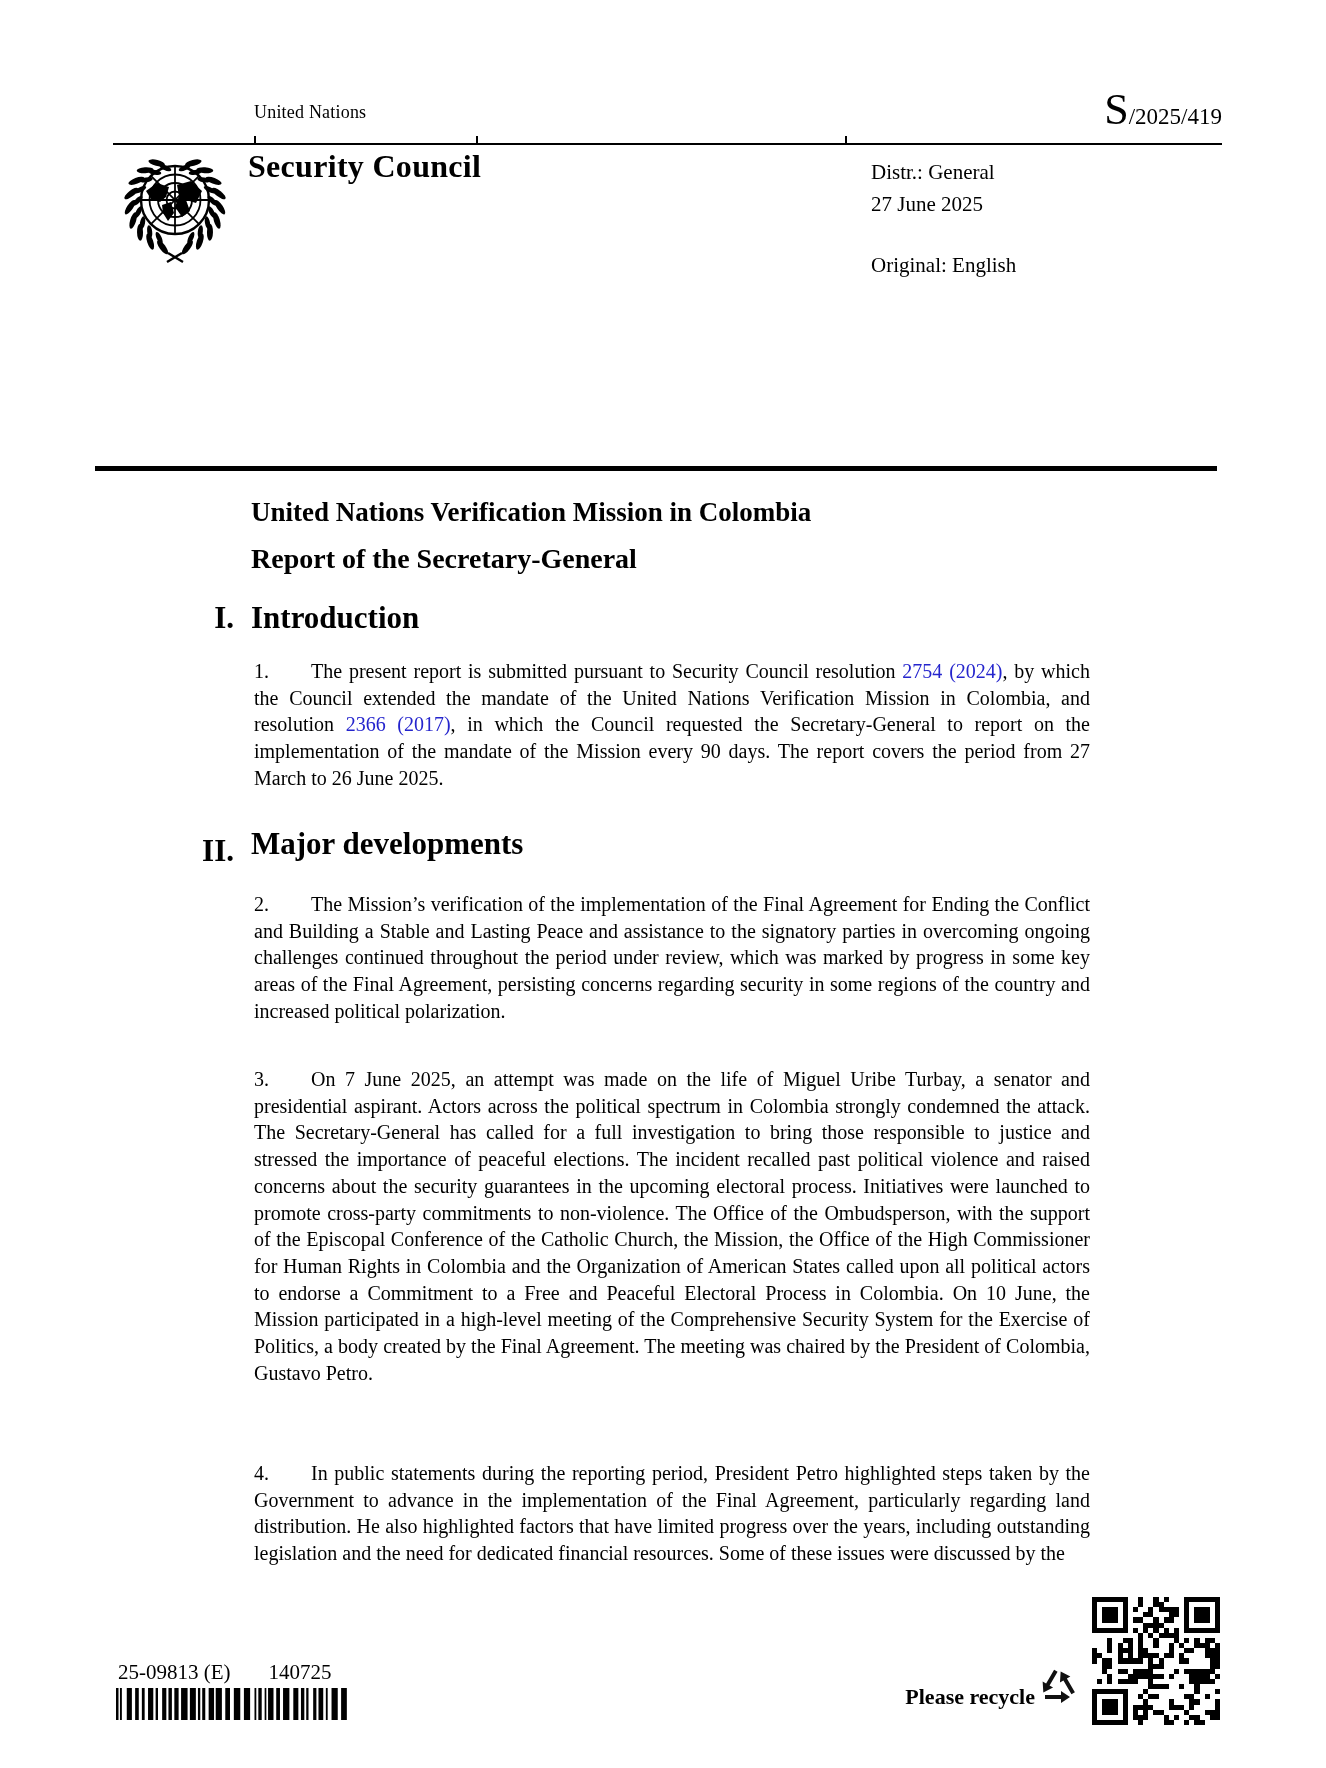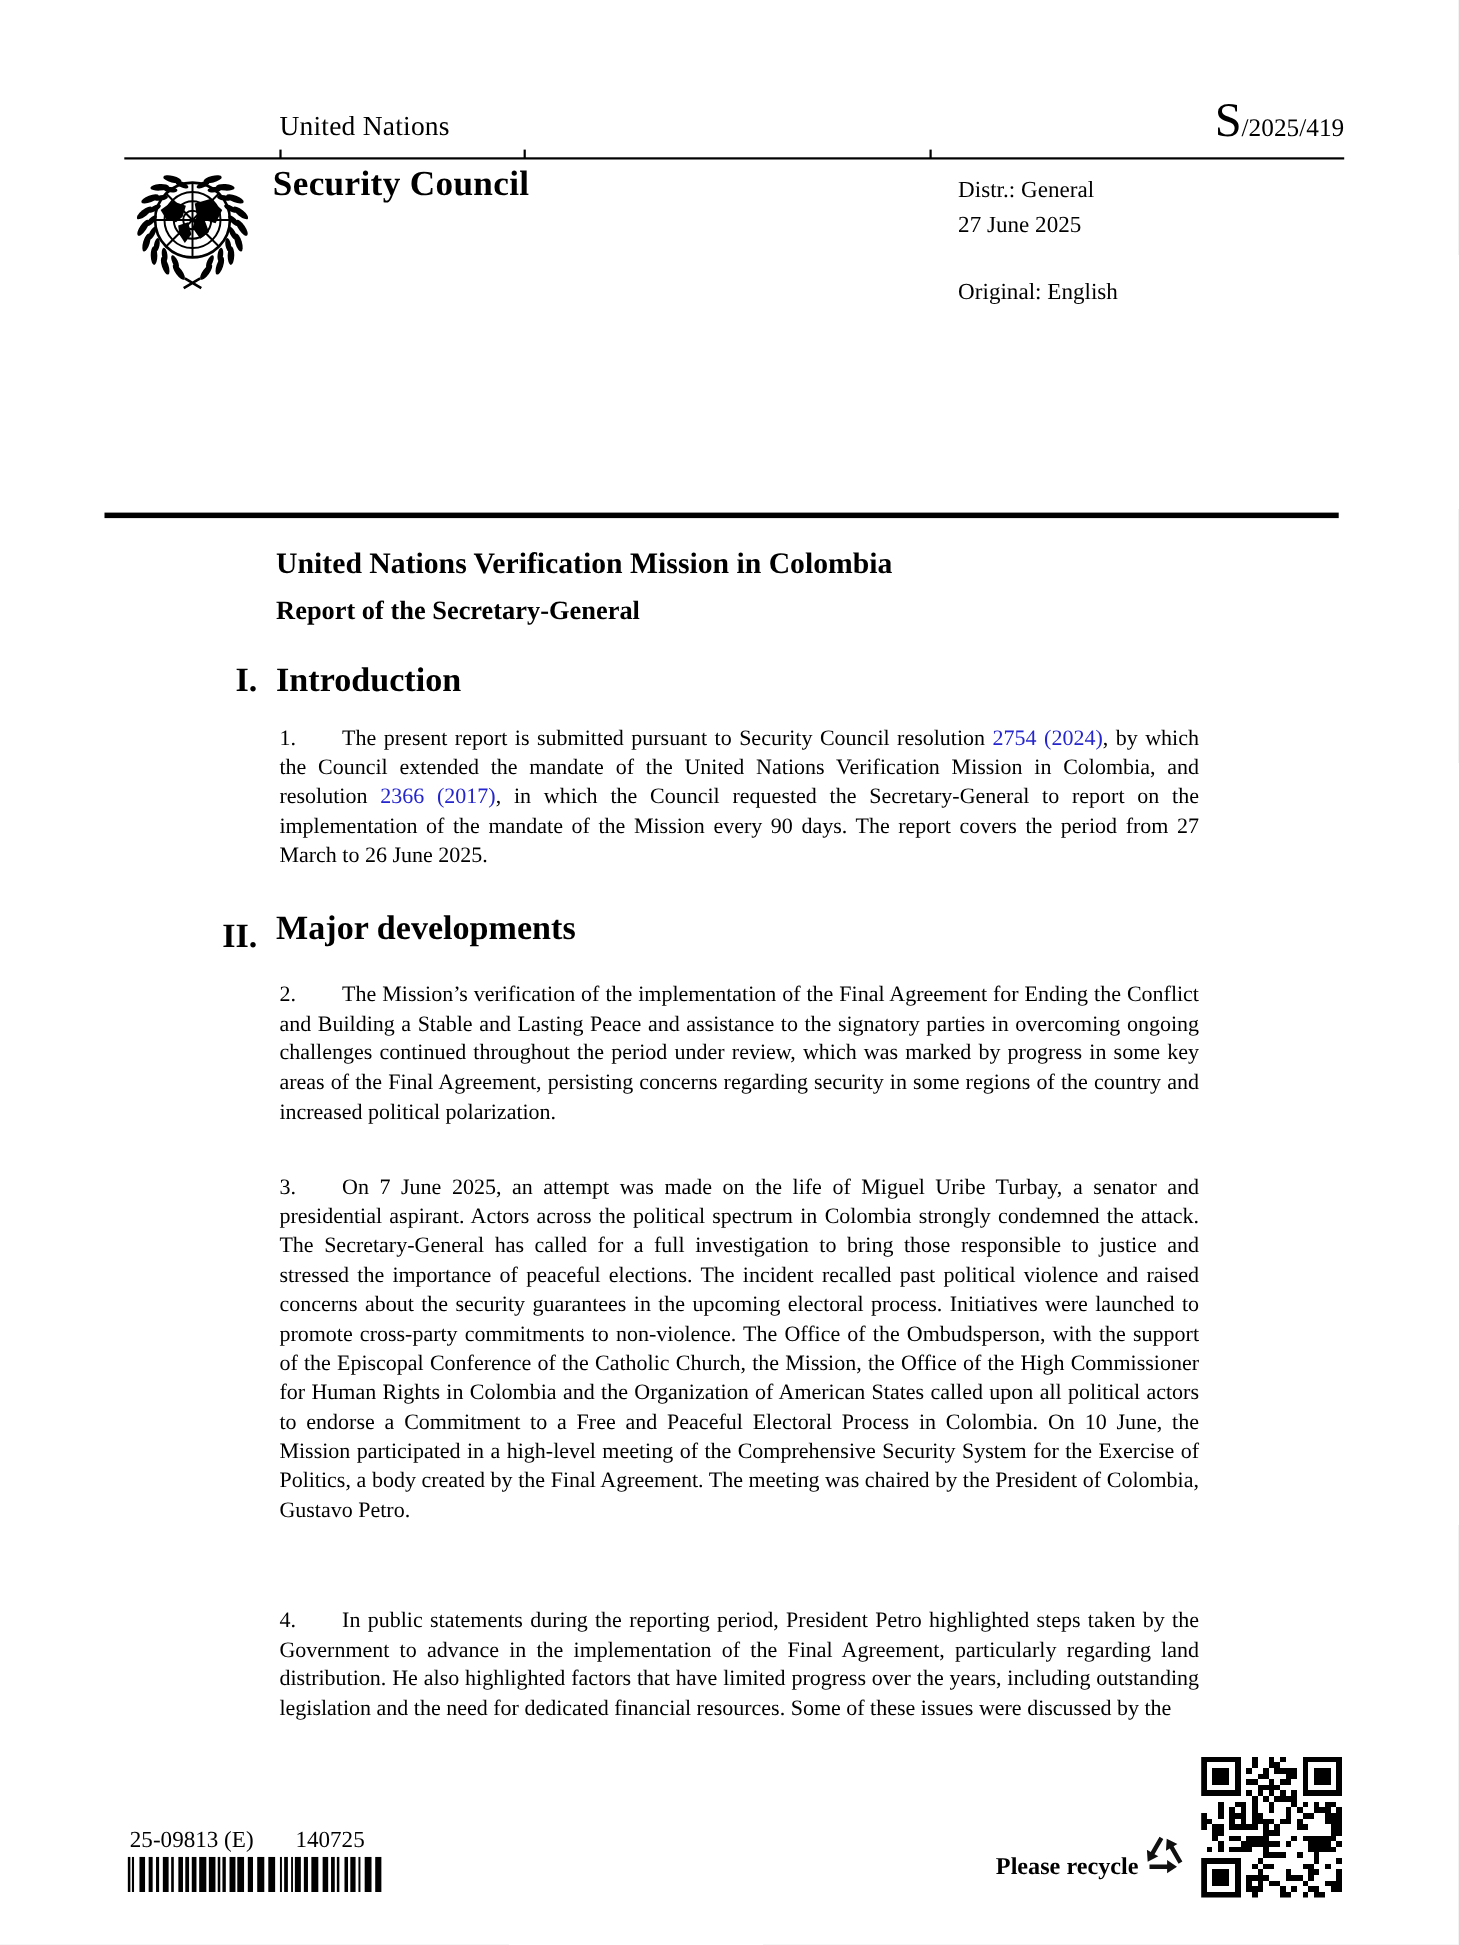--- a/index.html
+++ b/index.html
@@ -7,36 +7,36 @@
     position:relative;
     width:1326px;height:1768px;
     margin:0 auto;
     background:#ffffff;
     color:#000;
     font-family:"Liberation Serif","DejaVu Serif",serif;
     overflow:hidden;
   }
   .abs{position:absolute;}
   
-  .org-name{left:254px;top:102px;font-size:25px;letter-spacing:.2px;}
+  .org-name{left:254px;top:102px;font-size:18px;letter-spacing:.2px;}
   .doc-symbol{top:84px;right:104px;white-space:nowrap;}
   .doc-symbol .organ-letter{font-size:44px;}
   .doc-symbol .symbol-number{font-size:23px;}
   .header-rule{left:113px;top:143px;width:1109px;height:2px;background:#000;}
   .reg-tick{top:136px;width:2px;height:8px;background:#000;}
   .emblem{left:108px;top:150px;width:134px;height:122px;}
   .organ-name{left:248px;top:148px;font-size:32px;font-weight:bold;letter-spacing:.3px;}
   .distr-block div{position:absolute;left:871px;font-size:21px;white-space:nowrap;font-family:Liberation Serif, serif;}
   .distr-line{top:160px;}
   .date-line{top:192px;}
   .original-line{top:253px;}
   
   .title-rule{left:95px;top:466px;width:1122px;height:5px;background:#000;}
   .mission-title{left:251px;top:497px;font-size:27px;font-weight:bold;}
-  .report-subtitle{left:251px;top:543px;font-size:24px;font-weight:bold;}
+  .report-subtitle{left:251px;top:543px;font-size:28px;font-weight:bold;}
   
   .sec-num{left:184px;width:50px;text-align:right;font-size:31px;font-weight:bold;}
   .sec-head{left:251px;font-size:31px;font-weight:bold;}
   .para{
     position:absolute;left:254px;width:836px;
     font-size:20px;line-height:26.7px;
     text-align:justify;margin:0;
   }
   .pnum{display:inline-block;width:57px;text-align:left;}
   a.reslink{text-decoration:none;cursor:pointer;}

